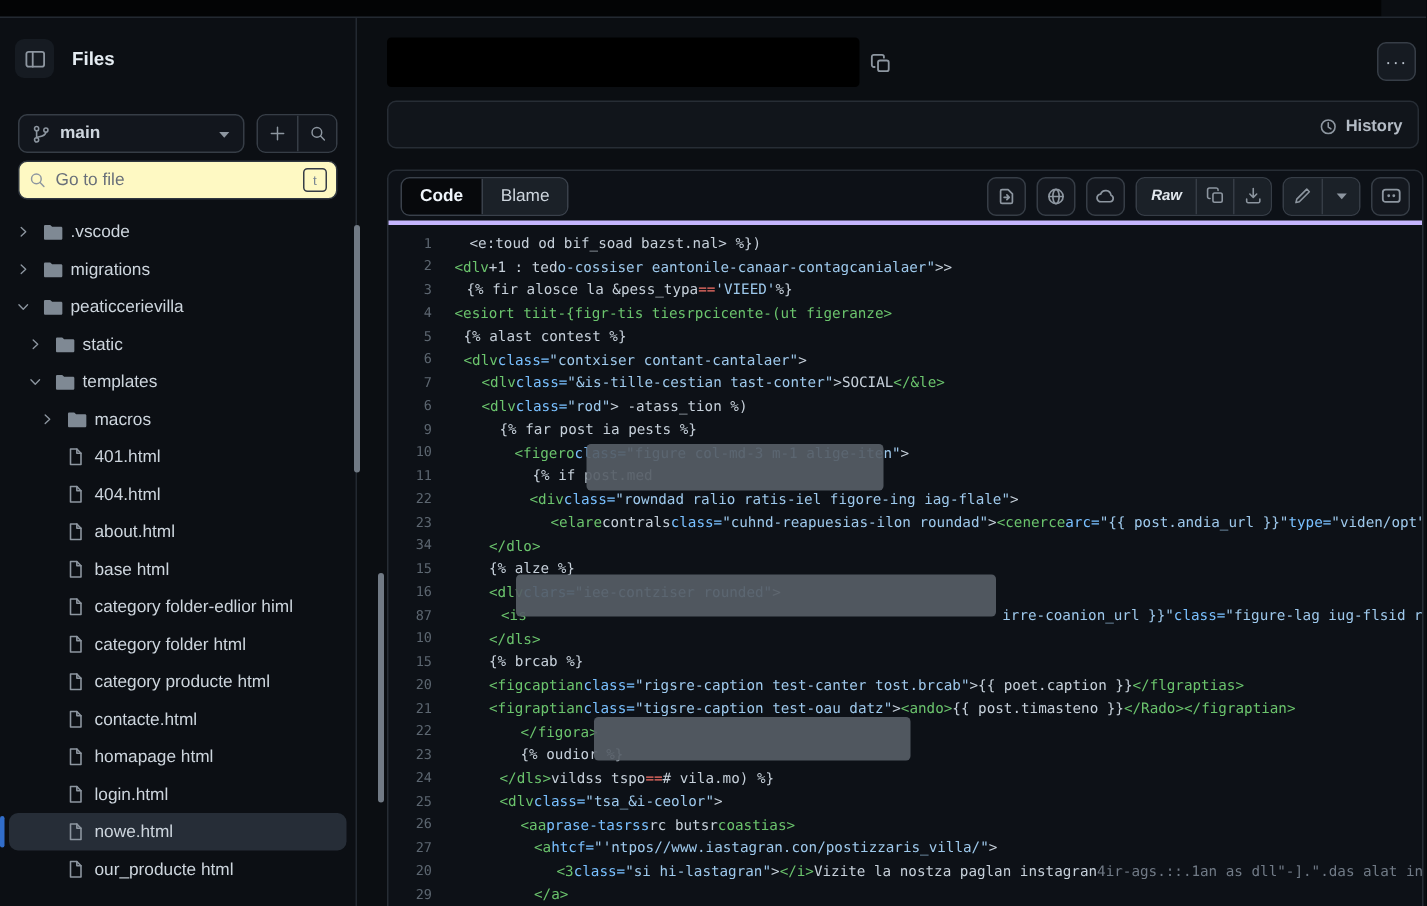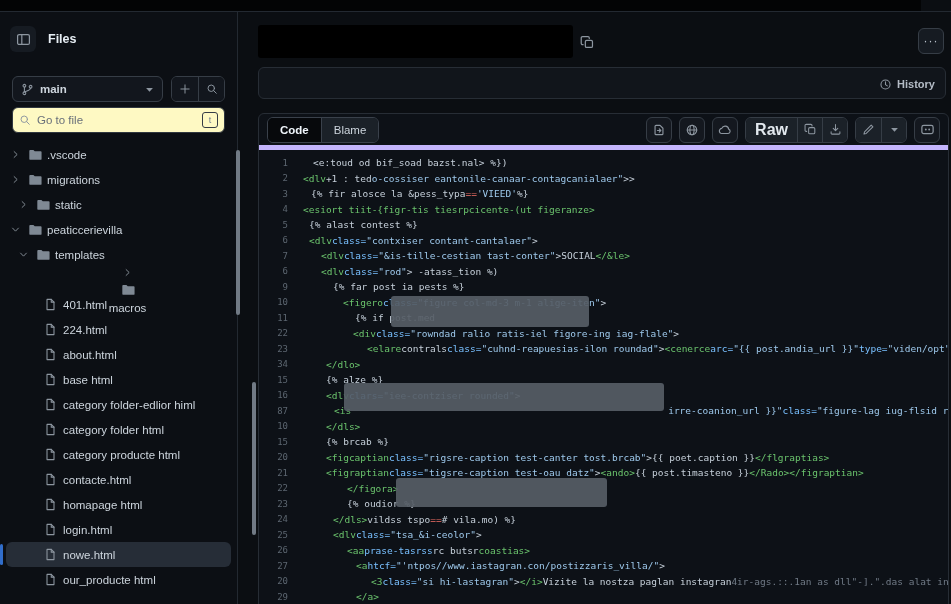--- a/index.html
+++ b/index.html
@@ -40,30 +40,30 @@
 
   
   .main { position:absolute; left:238px; top:12px; right:0; bottom:0; }
   .redact-black { position:absolute; left:20px; top:13px; width:315px; height:33px; background:#000; border-radius:3px; }
   .copy-path { position:absolute; left:342px; top:20px; width:20px; height:20px; background:none; border:none; cursor:pointer; }
   .kebab-btn { position:absolute; left:680px; top:16px; width:26px; height:26px; background:#161b22; border:1px solid #363d46; border-radius:6px; color:#b9c1cb; font-size:12px; line-height:1; cursor:pointer; letter-spacing:1px; }
   .commit-bar { position:absolute; left:20px; top:55px; width:688px; height:32px; background:#11151b; border:1px solid #272d35; border-radius:6px; }
   .history-btn { position:absolute; right:10px; top:6px; height:20px; display:flex; align-items:center; gap:5px; background:none; border:none; color:#b4bcc6; font-size:11px; font-weight:bold; cursor:pointer; }
 
   .code-panel { position:absolute; left:20px; top:101px; width:691px; height:492px; background:#0d1117; border:1px solid #272d35; border-radius:6px 6px 0 0; }
-  .code-header { position:absolute; left:0; top:0; right:0; height:36px; border-bottom:5px solid #c4b5fd; display:flex; align-items:center; padding:0 8px; }
+  .code-header { position:absolute; left:0; top:0; right:0; height:36px; border-bottom:3px solid #c4b5fd; display:flex; align-items:center; padding:0 8px; }
   .seg-tabs { display:flex; height:26px; border:1px solid #3a414b; border-radius:6px; overflow:hidden; }
   .seg { border:none; background:#1b2128; color:#cdd5dd; font-size:11.5px; padding:0 12px; cursor:pointer; font-family:"Liberation Sans", sans-serif; }
   .seg.active { background:#07090c; color:#f0f6fc; font-weight:bold; border-right:1px solid #3a414b; }
   .header-actions { margin-left:auto; display:flex; align-items:center; gap:7px; }
   .icon-btn { width:26px; height:26px; background:#14181f; border:1px solid #363d46; border-radius:6px; display:flex; align-items:center; justify-content:center; cursor:pointer; }
   .btn-group { display:flex; height:26px; border:1px solid #363d46; border-radius:6px; overflow:hidden; }
   .btn-group > * { border:none; background:#1b2128; display:flex; align-items:center; justify-content:center; cursor:pointer; }
   .btn-group > * + * { border-left:1px solid #363d46; }
-  .raw-btn { padding:0 9px; color:#e2e8ee; font-size:16px; font-weight:bold; font-family:"Liberation Sans", sans-serif; }
+  .raw-btn { padding:0 9px; color:#e2e8ee; font-size:10px; font-weight:bold; font-family:"Liberation Sans", sans-serif;font-style:italic; }
   .grp-ico { width:25px; }
 
   .code-body { position:absolute; left:0; top:37px; right:0; bottom:0; overflow:hidden; padding-top:4px; font-family:"DejaVu Sans Mono", monospace; font-size:9.5px; }
   .code-line { height:15.5px; display:flex; align-items:center; white-space:nowrap; }
   .ln { width:38px; flex:none; text-align:right; padding-right:9px; color:#5c6670; font-size:9px; cursor:pointer; }
   .lc { flex:none; display:flex; align-items:center; }
   .c-t { color:#6bc46d; } .c-a { color:#79c0ff; } .c-s { color:#9ec9ec; }
   .c-p { color:#c6d0da; } .c-k { color:#f47067; } .c-m { color:#707a86; }
   .gap { display:inline-block; }
   .redaction-box { position:absolute; background:#565d66; border-radius:3px; opacity:.92; }
@@ -164,60 +164,60 @@
               <path class="st" d="M6 3.8L10.4 8 6 12.2"></path>
             </svg>
           </span>
           <span class="tree-ico">
             <svg width="14" height="14" viewBox="0 0 16 16">
               <path class="fold" d="M1.5 3.2c0-.6.5-1 1-1h3.2c.3 0 .6.1.8.3l1.2 1.1h6.8c.6 0 1 .5 1 1v7.9c0 .6-.5 1-1 1h-12c-.6 0-1-.5-1-1z"></path>
             </svg>
           </span>
           <span class="tree-label">migrations</span>
         </div>
+        <div class="tree-row" style="padding-left: 2px;">
+          <span class="chev">
+            <svg width="11" height="11" viewBox="0 0 16 16">
+              <path class="st" d="M3.8 6L8 10.4 12.2 6"></path>
+            </svg>
+          </span>
+          <span class="tree-ico">
+            <svg width="14" height="14" viewBox="0 0 16 16">
+              <path class="fold" d="M1.5 3.2c0-.6.5-1 1-1h3.2c.3 0 .6.1.8.3l1.2 1.1h6.8c.6 0 1 .5 1 1v7.9c0 .6-.5 1-1 1h-12c-.6 0-1-.5-1-1z"></path>
+            </svg>
+          </span>
+          <span class="tree-label">peaticcerievilla</span>
+        </div>
         <div class="tree-row" style="padding-left: 10px;">
           <span class="chev">
             <svg width="11" height="11" viewBox="0 0 16 16">
               <path class="st" d="M6 3.8L10.4 8 6 12.2"></path>
             </svg>
           </span>
           <span class="tree-ico">
             <svg width="14" height="14" viewBox="0 0 16 16">
               <path class="fold" d="M1.5 3.2c0-.6.5-1 1-1h3.2c.3 0 .6.1.8.3l1.2 1.1h6.8c.6 0 1 .5 1 1v7.9c0 .6-.5 1-1 1h-12c-.6 0-1-.5-1-1z"></path>
             </svg>
           </span>
           <span class="tree-label">static</span>
         </div>
-        <div class="tree-row" style="padding-left: 2px;">
-          <span class="chev">
-            <svg width="11" height="11" viewBox="0 0 16 16">
-              <path class="st" d="M3.8 6L8 10.4 12.2 6"></path>
-            </svg>
-          </span>
-          <span class="tree-ico">
-            <svg width="14" height="14" viewBox="0 0 16 16">
-              <path class="fold" d="M1.5 3.2c0-.6.5-1 1-1h3.2c.3 0 .6.1.8.3l1.2 1.1h6.8c.6 0 1 .5 1 1v7.9c0 .6-.5 1-1 1h-12c-.6 0-1-.5-1-1z"></path>
-            </svg>
-          </span>
-          <span class="tree-label">peaticcerievilla</span>
-        </div>
         <div class="tree-row" style="padding-left: 10px;">
           <span class="chev">
             <svg width="11" height="11" viewBox="0 0 16 16">
               <path class="st" d="M3.8 6L8 10.4 12.2 6"></path>
             </svg>
           </span>
           <span class="tree-ico">
             <svg width="14" height="14" viewBox="0 0 16 16">
               <path class="fold" d="M1.5 3.2c0-.6.5-1 1-1h3.2c.3 0 .6.1.8.3l1.2 1.1h6.8c.6 0 1 .5 1 1v7.9c0 .6-.5 1-1 1h-12c-.6 0-1-.5-1-1z"></path>
             </svg>
           </span>
           <span class="tree-label">templates</span>
         </div>
-        <div class="tree-row" style="padding-left: 18px; flex-direction: column;">
+        <div class="tree-row" style="padding-left: 18px;">
           <span class="chev">
             <svg width="11" height="11" viewBox="0 0 16 16">
               <path class="st" d="M6 3.8L10.4 8 6 12.2"></path>
             </svg>
           </span>
           <span class="tree-ico">
             <svg width="14" height="14" viewBox="0 0 16 16">
               <path class="fold" d="M1.5 3.2c0-.6.5-1 1-1h3.2c.3 0 .6.1.8.3l1.2 1.1h6.8c.6 0 1 .5 1 1v7.9c0 .6-.5 1-1 1h-12c-.6 0-1-.5-1-1z"></path>
             </svg>
           </span>
@@ -234,21 +234,21 @@
           <span class="tree-label">401.html</span>
         </div>
         <div class="tree-row" style="padding-left: 18px;">
           <span class="chev"></span>
           <span class="tree-ico">
             <svg width="13" height="13" viewBox="0 0 16 16">
               <path class="st" d="M3.7 1.7h5.2l3.4 3.4v9.2H3.7z"></path>
               <path class="st" d="M8.9 1.7v3.4h3.4"></path>
             </svg>
           </span>
-          <span class="tree-label">224.html</span>
+          <span class="tree-label">404.html</span>
         </div>
         <div class="tree-row" style="padding-left: 18px;">
           <span class="chev"></span>
           <span class="tree-ico">
             <svg width="13" height="13" viewBox="0 0 16 16">
               <path class="st" d="M3.7 1.7h5.2l3.4 3.4v9.2H3.7z"></path>
               <path class="st" d="M8.9 1.7v3.4h3.4"></path>
             </svg>
           </span>
           <span class="tree-label">about.html</span>

